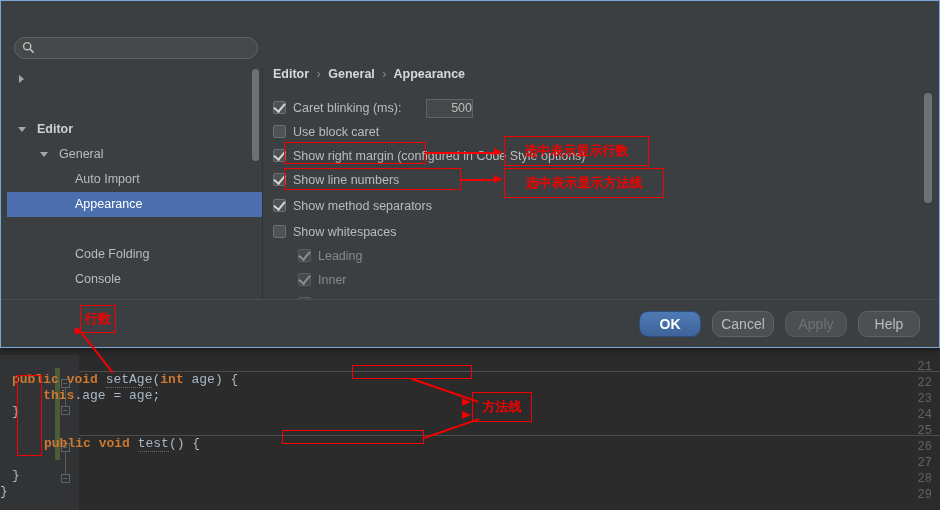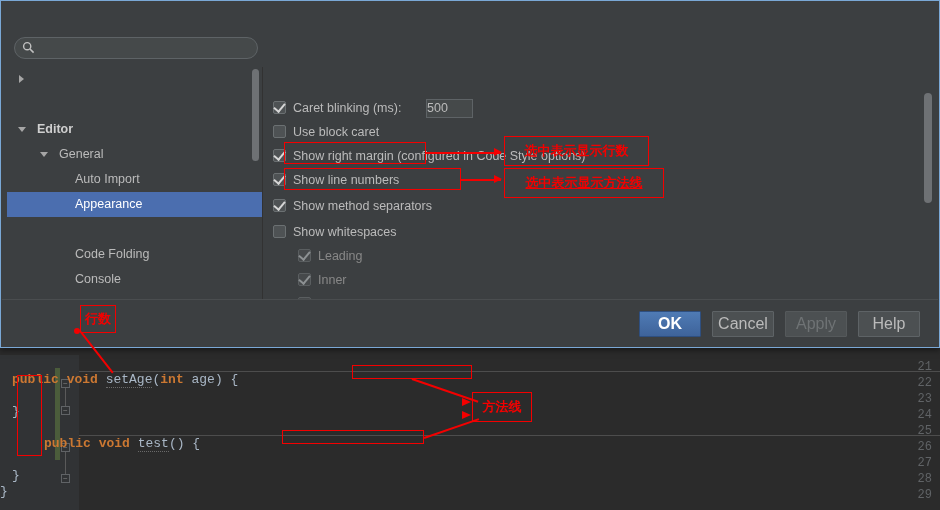--- a/index.html
+++ b/index.html
@@ -162,36 +162,36 @@
   }
   .cb.dim{background:#46494b;border-color:#5a5e60;}
   .cb.dim.on::after{border-color:#8d9193;}
   .opt-label{
     position:absolute;left:20px;top:0;color:#bbbbbb;font-size:12.5px;
   }
   .opt-label.dim{color:#888888;}
   .num-field{
     position:absolute;height:19px;width:47px;top:3px;
     background:#45494a;border:1px solid #5e6366;box-sizing:border-box;
-    color:#bbbbbb;font-size:12.5px;line-height:17px;text-align:left;
+    color:#bbbbbb;font-size:12.5px;line-height:17px;text-align:right;
   }
   .panel-scroll{
     position:absolute;right:2px;top:30px;width:8px;height:110px;
     background:#6e7174;border-radius:4px;
   }
 
   
   .btnbar{
     position:absolute;left:1px;right:1px;bottom:1px;height:46px;
     background:#3c3f41;border-top:1px solid #4a4d4f;
   }
   .btn{
     position:absolute;top:11px;height:26px;
-    background:#4c5052;border:1px solid #5e6366;border-radius:1px;box-sizing:border-box;
-    color:#bbbbbb;font-size:16px;line-height:24px;text-align:center;cursor:pointer;
+    background:#4c5052;border:1px solid #5e6366;border-radius:9px;box-sizing:border-box;
+    color:#bbbbbb;font-size:14px;line-height:24px;text-align:center;cursor:pointer;
   }
   .btn.primary{
     background:linear-gradient(to bottom,#4f7bb5,#3e639a);
     border:1px solid #2e4f80;color:#ffffff;font-weight:bold;
   }
   .btn.disabled{color:#6f7375;border-color:#55595b;}
 
   
   .ann{position:absolute;pointer-events:none;}
   .abox{
@@ -232,20 +232,21 @@
     <div class="sep-line" style="top:435px;"></div>
 
     <div class="foldmark" style="top:379px;">−</div>
     <div class="foldline" style="top:388px;height:18px;"></div>
     <div class="foldmark" style="top:406px;">−</div>
     <div class="foldmark" style="top:443px;">−</div>
     <div class="foldline" style="top:452px;height:22px;"></div>
     <div class="foldmark" style="top:474px;">−</div>
 
     <div class="cl" style="top:372px;"><span class="kw">public</span> <span class="kw">void</span> <span class="mth">setAge</span>(<span class="kw">int</span> age) {</div>
+    <div class="cl" style="top:388px;">    <span class="kw">this</span>.age = age;</div>
     <div class="cl" style="top:404px;">}</div>
     <div class="cl" style="top:436px;margin-left:32px;"><span class="kw">public</span> <span class="kw">void</span> <span class="mth">test</span>() {</div>
     <div class="cl" style="top:468px;">}</div>
     <div class="cl" style="top:484px;left:0px;">}</div>
   </div>
 
   <div class="dialog">
 
 
     <div class="dlg-body">
@@ -282,20 +283,27 @@
           <span class="tlabel" style="left:68px;">Code Folding</span>
         </div>
         <div class="tnode" style="top:200px;">
           <span class="tlabel" style="left:68px;">Console</span>
         </div>
         <div class="tree-scroll"></div>
       </div>
 
       <div class="panel">
 
+        <div class="crumbs">
+          <span>Editor</span>
+          <span class="sep">›</span>
+          <span>General</span>
+          <span class="sep">›</span>
+          <span>Appearance</span>
+        </div>
 
         <div class="optrow" style="top:33px;">
           <span class="cb on"></span>
           <span class="opt-label">Caret blinking (ms):</span>
           <span class="num-field" style="left:153px;">500</span>
         </div>
 
         <div class="optrow" style="top:57px;">
           <span class="cb"></span>
           <span class="opt-label">Use block caret</span>
@@ -353,21 +361,21 @@
     <div class="abox" style="left:272px;top:142px;width:142px;height:22px;"></div>
 
     <div class="aline" style="left:414px;top:152px;width:75px;"></div>
     <div class="atri" style="left:482px;top:148px;border-left:8px solid #f40000;border-top:4px solid transparent;border-bottom:4px solid transparent;"></div>
 
     <div class="alabel" style="left:492px;top:136px;width:145px;height:30px;">选中表示显示行数</div>
 
     <div class="abox" style="left:272px;top:168px;width:177px;height:22px;"></div>
     <div class="aline" style="left:449px;top:179px;width:40px;"></div>
     <div class="atri" style="left:482px;top:175px;border-left:8px solid #f40000;border-top:4px solid transparent;border-bottom:4px solid transparent;"></div>
-    <div class="alabel" style="left:492px;top:168px;width:160px;height:30px;text-decoration:underline;">选中表示显示方法线</div>
+    <div class="alabel" style="left:492px;top:168px;width:160px;height:30px;">选中表示显示方法线</div>
 
     <div class="alabel" style="left:68px;top:305px;width:36px;height:28px;">行数</div>
 
     <div class="aline" style="left:69px;top:331px;width:52px;transform:rotate(52deg);"></div>
     <div class="adot" style="left:62px;top:328px;"></div>
 
     <div class="abox" style="left:5px;top:375px;width:25px;height:81px;"></div>
 
     <div class="abox" style="left:340px;top:365px;width:120px;height:14px;"></div>
     <div class="abox" style="left:270px;top:430px;width:142px;height:14px;"></div>

